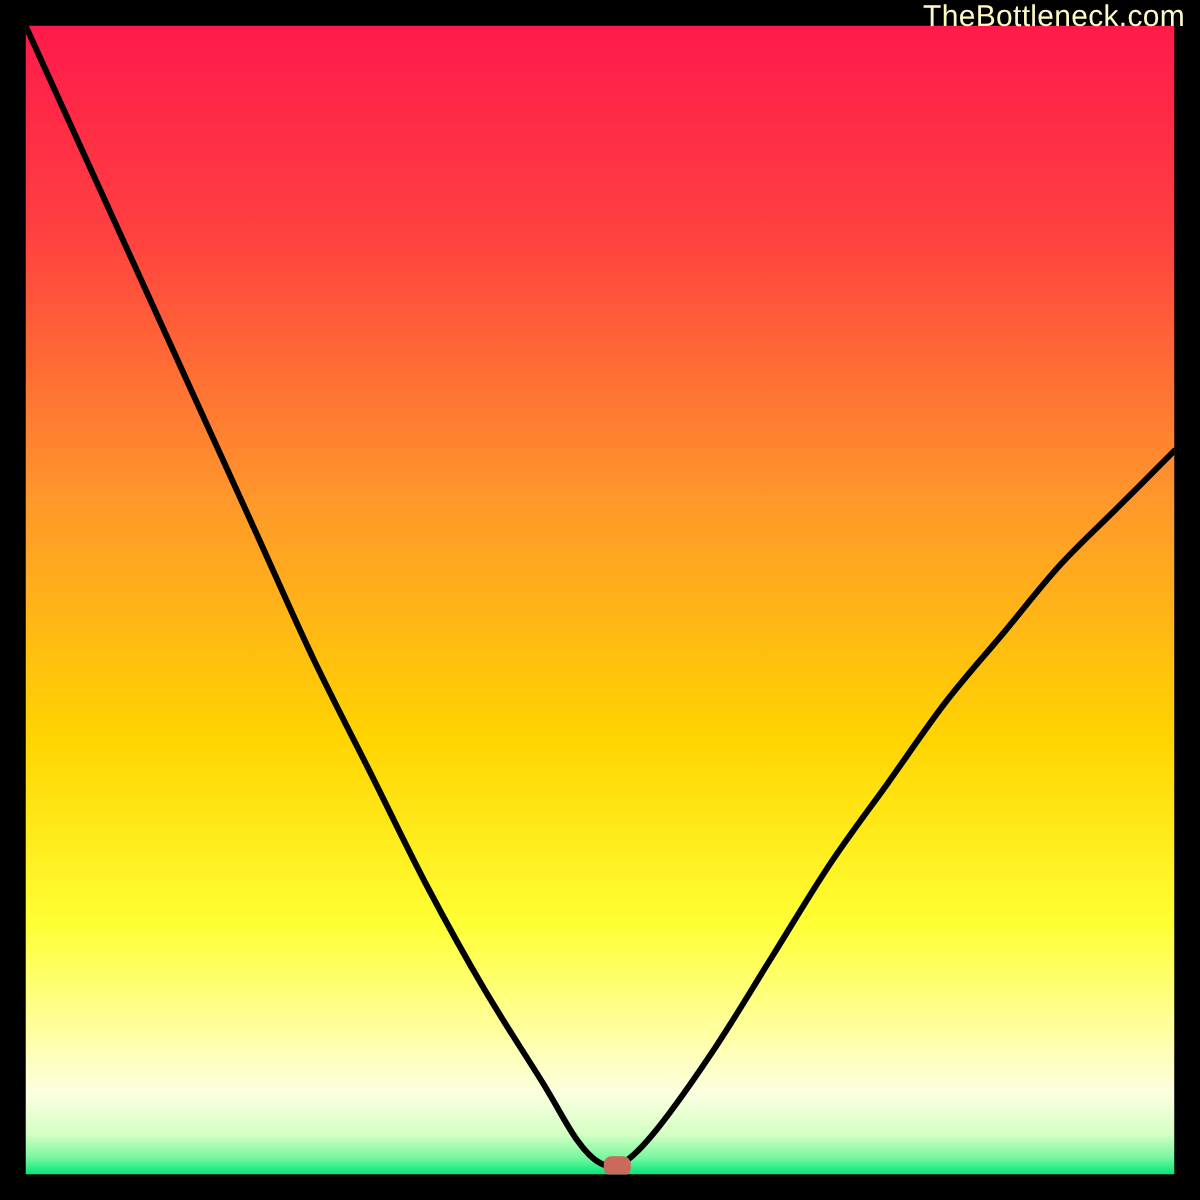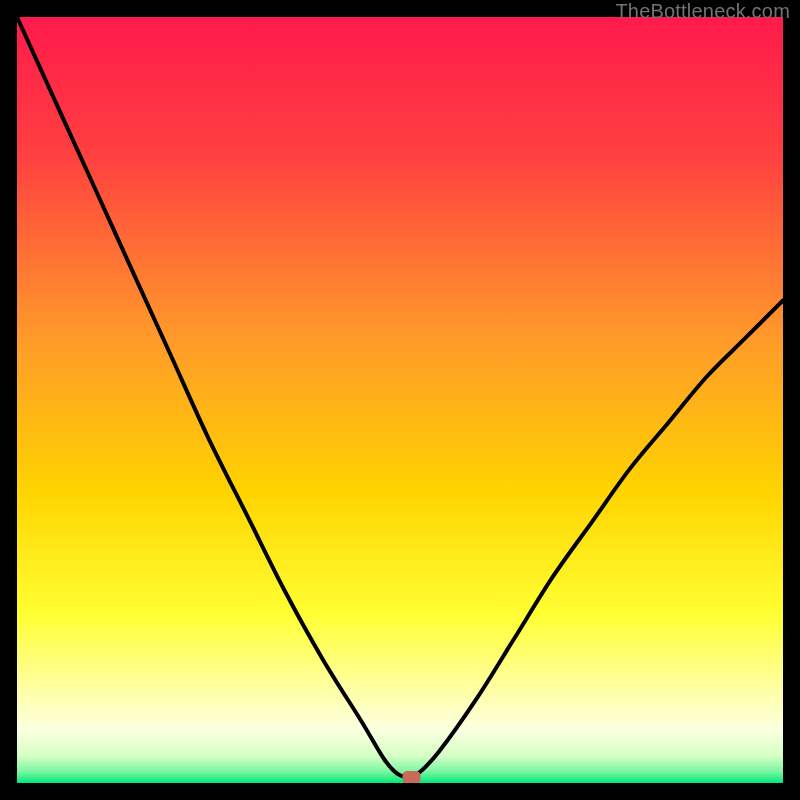--- a/index.html
+++ b/index.html
@@ -19,21 +19,21 @@
     height: 766px;
     background: #000;
   }
   svg {
     display: block;
   }
   .watermark {
     position: absolute;
     top: 0;
     right: 10px;
-    color: #737373;
+    color: #fef9c3;
     font-size: 20px;
     font-weight: 400;
     letter-spacing: 0.2px;
   }
 </style>
 </head>
 <body>
 
 <div class="frame">
   <svg width="766" height="766" viewBox="0 0 766 766" preserveAspectRatio="none">

